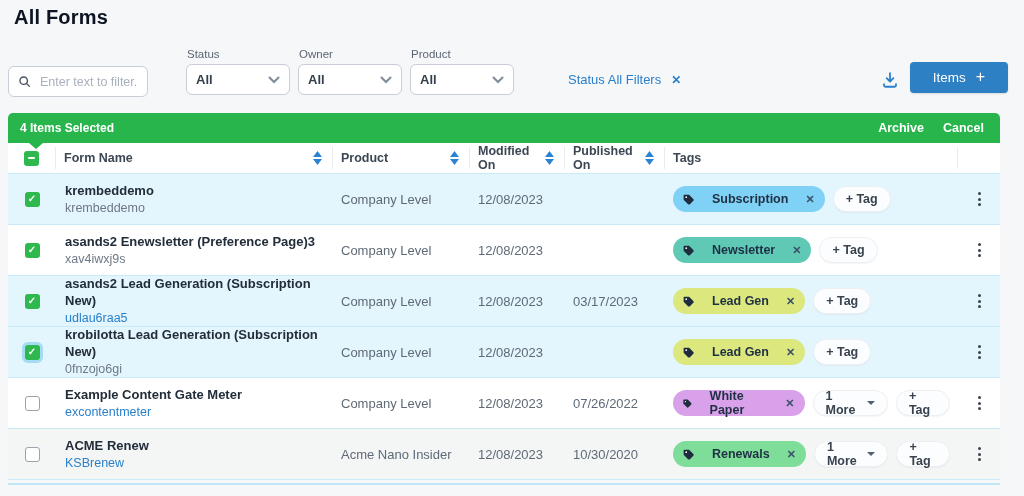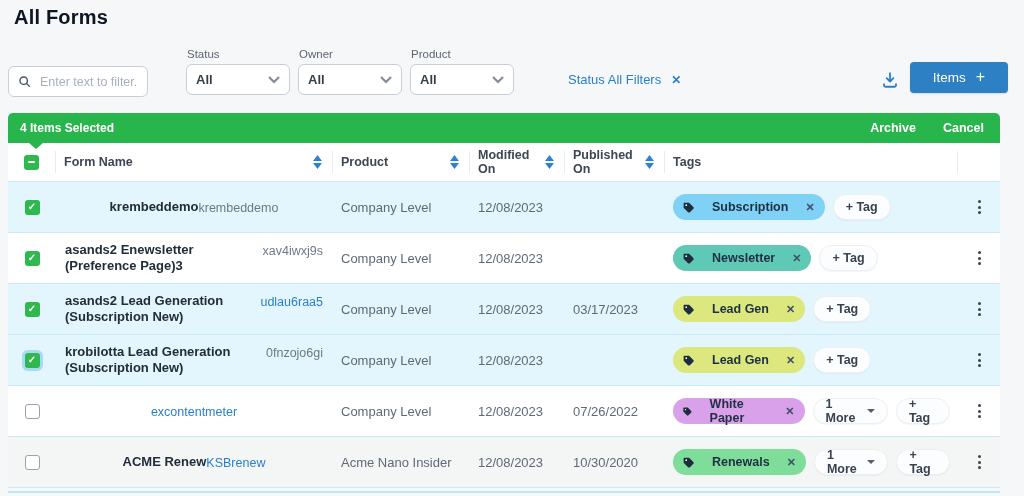--- a/index.html
+++ b/index.html
@@ -41,47 +41,47 @@
     display:flex; align-items:center; justify-content:center; gap:10px;
     font-size:13.5px; font-family:inherit; box-shadow:0 1px 2px rgba(0,0,0,.12); }
   .create-plus { font-size:16px; line-height:1; margin-top:-1px; }
 
   
   .table-wrap { position:absolute; left:8px; top:113px; width:992px; }
 
   .selection-bar { position:relative; height:30px; background:#28b64c; border-radius:5px 5px 0 0;
     display:flex; align-items:center; justify-content:space-between; padding:0 16px 0 12px; color:#fff; }
   .sel-text { font-size:12px; font-weight:700; }
-  .sel-actions { display:flex; gap:27px; font-size:12.5px; font-weight:600; }
+  .sel-actions { display:flex; gap:19px; font-size:12.5px; font-weight:600; }
   .sel-actions span { cursor:pointer; }
   .notch { position:absolute; left:21px; bottom:-6px; width:0; height:0;
     border-left:7px solid transparent; border-right:7px solid transparent; border-top:6px solid #28b64c; }
 
   .grid { display:grid; grid-template-columns:48px 277px 137px 95px 100px 293px 1fr; align-items:center; }
 
-  .thead { height:38px; background:#fff; }
+  .thead { height:30px; background:#fff; }
   .hcell { display:flex; align-items:center; justify-content:space-between; height:22px;
     padding:0 10px 0 8px; border-right:1px solid #e9ecef;
     font-size:12.5px; font-weight:700; color:#3d4754; }
   .hcell.last { border-right:none; }
   .hcell.cb { justify-content:center; padding:0; }
   .hcell .sort { display:flex; flex-direction:column; gap:2px; flex:0 0 auto; margin-left:6px; }
 
   .checkbox { width:15px; height:15px; border-radius:3px; display:flex; align-items:center;
     justify-content:center; cursor:pointer; flex:0 0 auto; }
   .checkbox.unchecked { background:#fff; border:1.5px solid #99a2ae; }
   .checkbox.checked, .checkbox.indet { background:#2eb84e; }
   .checkbox .tick { color:#fff; font-size:10px; font-weight:700; line-height:1; }
   .indet-bar { width:7px; height:2px; background:#fff; border-radius:1px; }
   .checkbox.focus { box-shadow:0 0 0 3px #a5dcf4; }
 
   .rows { border-top:1px solid #c9eaf7; }
   .row { height:51px; border-bottom:1px solid #c9eaf7; }
   .cellcb { display:flex; justify-content:center; }
-  .c-name { padding:0 10px 0 9px; display:flex; justify-content:center; }
+  .c-name { padding:0 10px 0 9px; display:flex; flex-direction:column; justify-content:center; }
   .fname { font-size:13px; font-weight:700; color:#222d3a; line-height:1.25; cursor:pointer; }
   .fsub { font-size:12.5px; color:#6e7988; margin-top:3px; line-height:1.1; }
   .fsub.link { color:#2b80cb; cursor:pointer; }
   .c-text { font-size:13px; color:#5f6a77; padding:0 8px; }
   .c-tags { display:flex; align-items:center; gap:8px; padding:0 8px; }
 
   .pill { display:inline-flex; align-items:center; border-radius:14px; height:26px; }
   .tagpill { gap:17px; padding:0 10px 0 9px; font-size:12.5px; font-weight:600; color:#1f2f44; cursor:pointer; }
   .tagpill .tx { font-size:11px; color:#3f5269; font-weight:700; cursor:pointer; }
   .whitepill { background:#fcfdfe; border:1px solid #edf0f3; padding:0 12px; gap:8px;
@@ -359,20 +359,21 @@
               <i></i>
               <i></i>
             </div>
     </div>
   </div>
         <div class="row grid" style="background: rgb(255, 255, 255);">
     <div class="cellcb">
       <div class="checkbox unchecked"></div>
     </div>
     <div class="c-name">
+      <span class="fname">Example Content Gate Meter</span>
       <span class="fsub link">excontentmeter</span>
     </div>
     <div class="c-text">Company Level</div>
     <div class="c-text">12/08/2023</div>
     <div class="c-text">07/26/2022</div>
     <div class="c-tags">
             <span class="pill tagpill" style="background: rgb(217, 161, 233);">
               <svg width="13" height="13" viewBox="0 0 16 16">
                 <path d="M2 2.8C2 2.36 2.36 2 2.8 2h5.1c.42 0 .83.17 1.13.47l4.9 4.9c.62.62.62 1.64 0 2.26l-4.2 4.2c-.62.62-1.64.62-2.26 0l-4.9-4.9A1.6 1.6 0 0 1 2 7.9V2.8z" fill="#1e2c3d"></path>
                 <circle cx="5.2" cy="5.2" r="1.05" fill="#ffffff"></circle>

